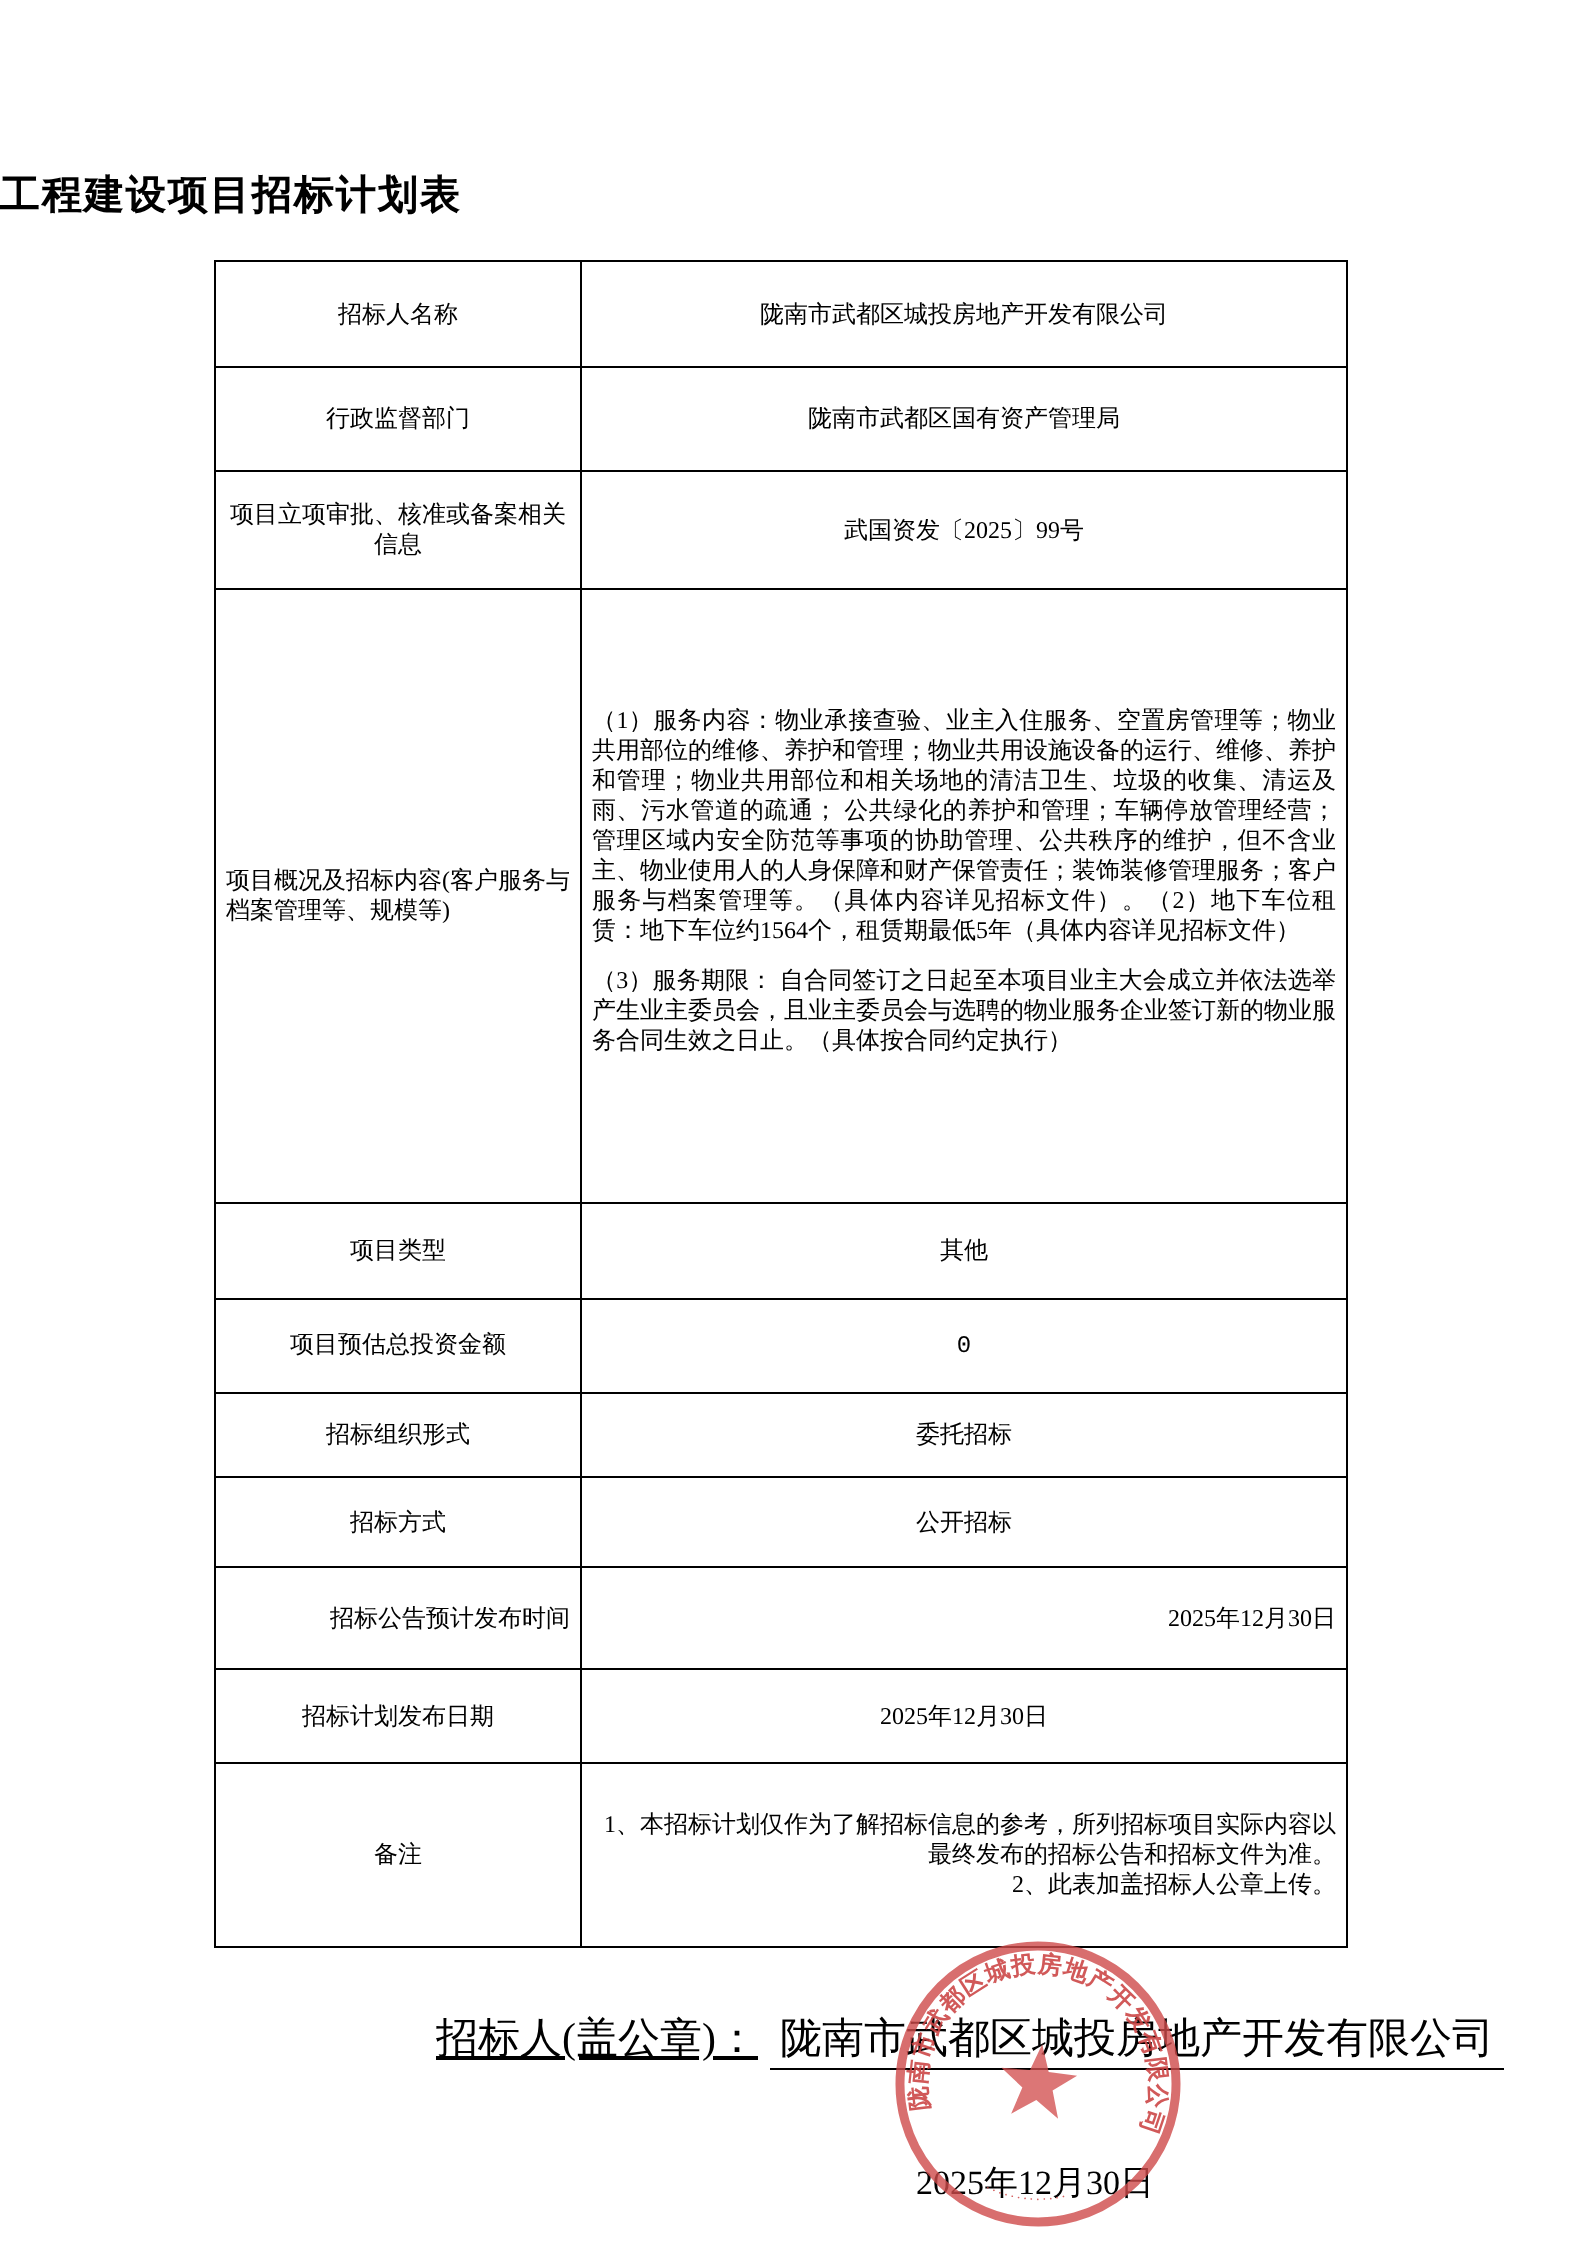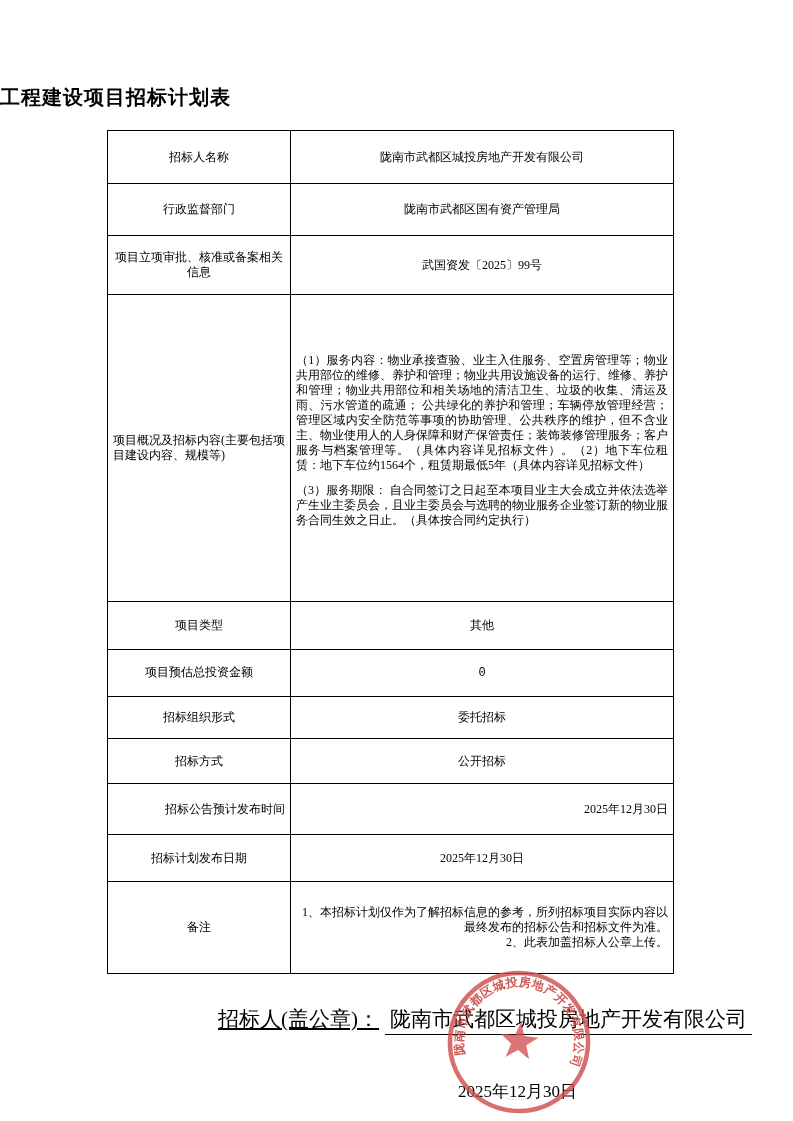--- a/index.html
+++ b/index.html
@@ -124,21 +124,21 @@
       </tr>
       <tr class="r2">
         <td class="lbl">行政监督部门</td>
         <td class="val">陇南市武都区国有资产管理局</td>
       </tr>
       <tr class="r3">
         <td class="lbl">项目立项审批、核准或备案相关信息</td>
         <td class="val">武国资发〔2025〕99号</td>
       </tr>
       <tr class="r4">
-        <td class="lbl lbl-long">项目概况及招标内容(主要包括项目建设内容、规模等)</td>
+        <td class="lbl lbl-long">项目概况及招标内容(客户服务与档案管理等、规模等)</td>
         <td class="val-long">
           <p>（1）服务内容：物业承接查验、业主入住服务、空置房管理等；物业共用部位的维修、养护和管理；物业共用设施设备的运行、维修、养护和管理；物业共用部位和相关场地的清洁卫生、垃圾的收集、清运及雨、污水管道的疏通； 公共绿化的养护和管理；车辆停放管理经营；管理区域内安全防范等事项的协助管理、公共秩序的维护，但不含业主、物业使用人的人身保障和财产保管责任；装饰装修管理服务；客户服务与档案管理等。（具体内容详见招标文件）。（2）地下车位租赁：地下车位约1564个，租赁期最低5年（具体内容详见招标文件）</p>
           <p>（3）服务期限： 自合同签订之日起至本项目业主大会成立并依法选举产生业主委员会，且业主委员会与选聘的物业服务企业签订新的物业服务合同生效之日止。（具体按合同约定执行）</p>
         </td>
       </tr>
       <tr class="r5">
         <td class="lbl">项目类型</td>
         <td class="val">其他</td>
       </tr>
       <tr class="r6">

